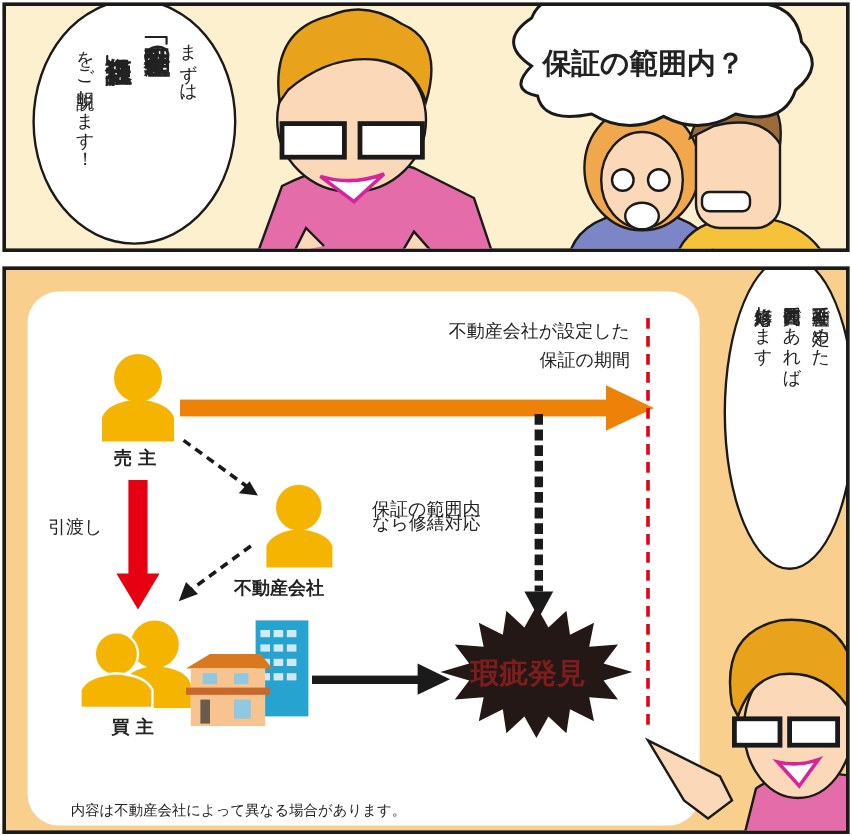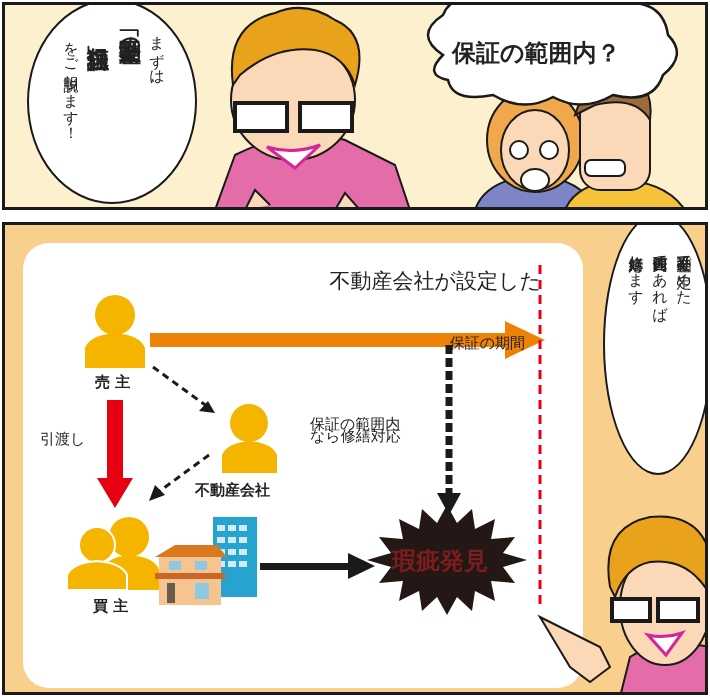--- a/index.html
+++ b/index.html
@@ -65,22 +65,22 @@
   <div class="txt bold" style="left:90px;top:148px;font-size:15px;">売 主</div>
 
   <svg style="left:145px;top:96px;" width="395" height="40">
     <rect x="0" y="12" width="360" height="14" fill="#ee8208"></rect>
     <path d="M355 0 L395 19 L355 38 Z" fill="#ee8208"></path>
   </svg>
 
   <svg style="left:532px;top:40px;" width="6" height="345">
     <line x1="3" y1="0" x2="3" y2="345" stroke="#e60012" stroke-width="3" stroke-dasharray="9,6"></line>
   </svg>
-  <div class="txt" style="right:164px;top:42px;font-size:21px;text-align:right;margin-left:32px;">不動産会社が設定した</div>
-  <div class="txt" style="right:180px;top:66px;font-size:15px;text-align:right;margin-top:43px;">保証の期間</div>
+  <div class="txt" style="right:180px;top:42px;font-size:15px;text-align:right;margin-left:32px;">不動産会社が設定した</div>
+  <div class="txt" style="right:180px;top:66px;font-size:15px;text-align:right;">保証の期間</div>
 
   <svg style="left:148px;top:142px;" width="70" height="50">
     <line x1="0" y1="0" x2="55" y2="40" stroke="#1a1a1a" stroke-width="3" stroke-dasharray="7,5"></line>
     <path d="M62 46 L46 44 L55 34 Z" fill="#1a1a1a"></path>
   </svg>
 
   <svg style="left:217px;top:178px;" width="55" height="70">
     <circle cx="27" cy="20" r="19" fill="#f5b400"></circle>
     <path d="M0 70 L0 52 Q5 40 27 38 Q50 40 55 52 L55 70 Z" fill="#f5b400"></path>
   </svg>
@@ -140,20 +140,21 @@
     <path d="M0 148 L24 148 L12 170 Z" fill="#1a1a1a"></path>
   </svg>
   <div class="txt" style="left:305px;top:178px;font-size:15px;margin-top:12px;">保証の範囲内</div>
   <div class="txt" style="left:305px;top:202px;font-size:15px;">なら修繕対応</div>
 
   <svg style="left:362px;top:280px;" width="160" height="110">
     <path d="M80 0 L90 18 L105 4 L108 24 L128 14 L124 34 L148 32 L136 48 L160 55 L136 62 L148 78 L124 76 L128 96 L108 86 L105 106 L90 92 L80 110 L70 92 L55 106 L52 86 L32 96 L36 76 L12 78 L24 62 L0 55 L24 48 L12 32 L36 34 L32 14 L52 24 L55 4 L70 18 Z" fill="#231815"></path>
   </svg>
   <div class="txt bold" style="left:387px;top:320px;font-size:24px;color:#7f1d1d;">瑕疵発見</div>
 
+  <div class="txt" style="left:54px;top:442px;font-size:12px;">内容は不動産会社によって異なる場合があります。</div>
 
   <div class="bubble" style="left:598px;top:-12px;width:110px;height:262px;">
     <div class="vtext" style="position:absolute;right:16px;top:30px;font-size:15px;line-height:22px;">不動産会社で定めた</div>
     <div class="vtext" style="position:absolute;right:40px;top:30px;font-size:15px;line-height:22px;">責任範囲内であれば</div>
     <div class="vtext" style="position:absolute;right:64px;top:30px;font-size:15px;line-height:22px;">修繕対応します</div>
   </div>
 
   <svg style="left:535px;top:262px;" width="171" height="210">
     <path d="M80 210 L90 170 Q120 150 171 160 L171 210 Z" fill="#e46ca8" stroke="#1a1a1a" stroke-width="2"></path>
     <ellipse cx="125" cy="120" rx="45" ry="58" fill="#fbd9b8" stroke="#1a1a1a" stroke-width="2"></ellipse>

